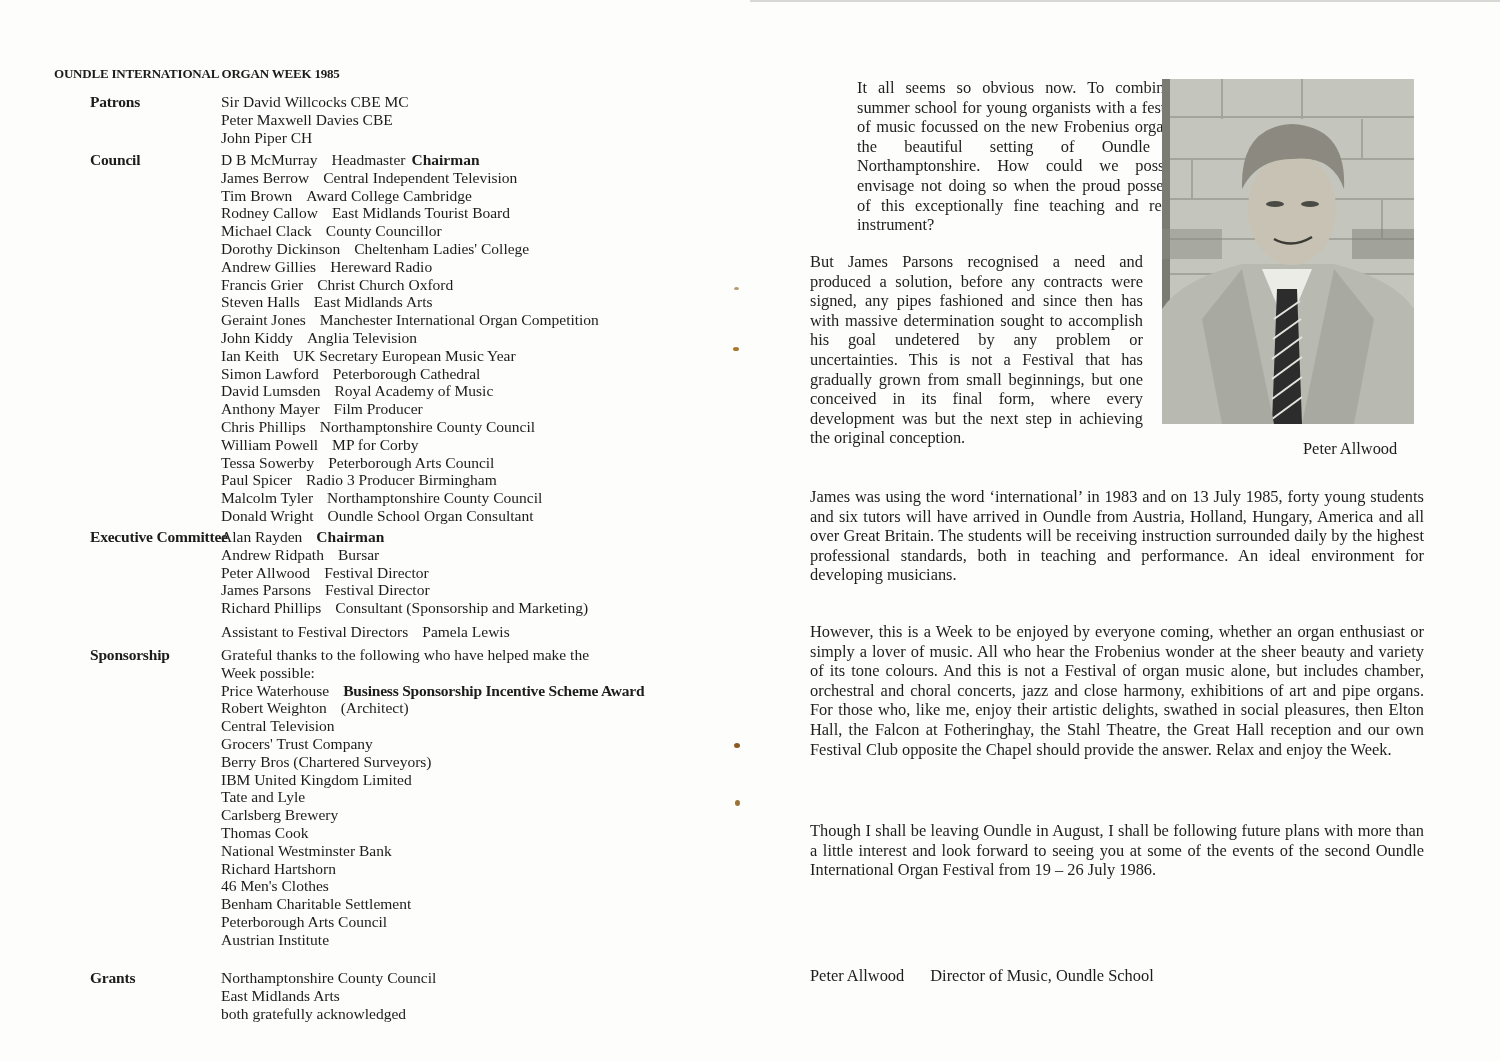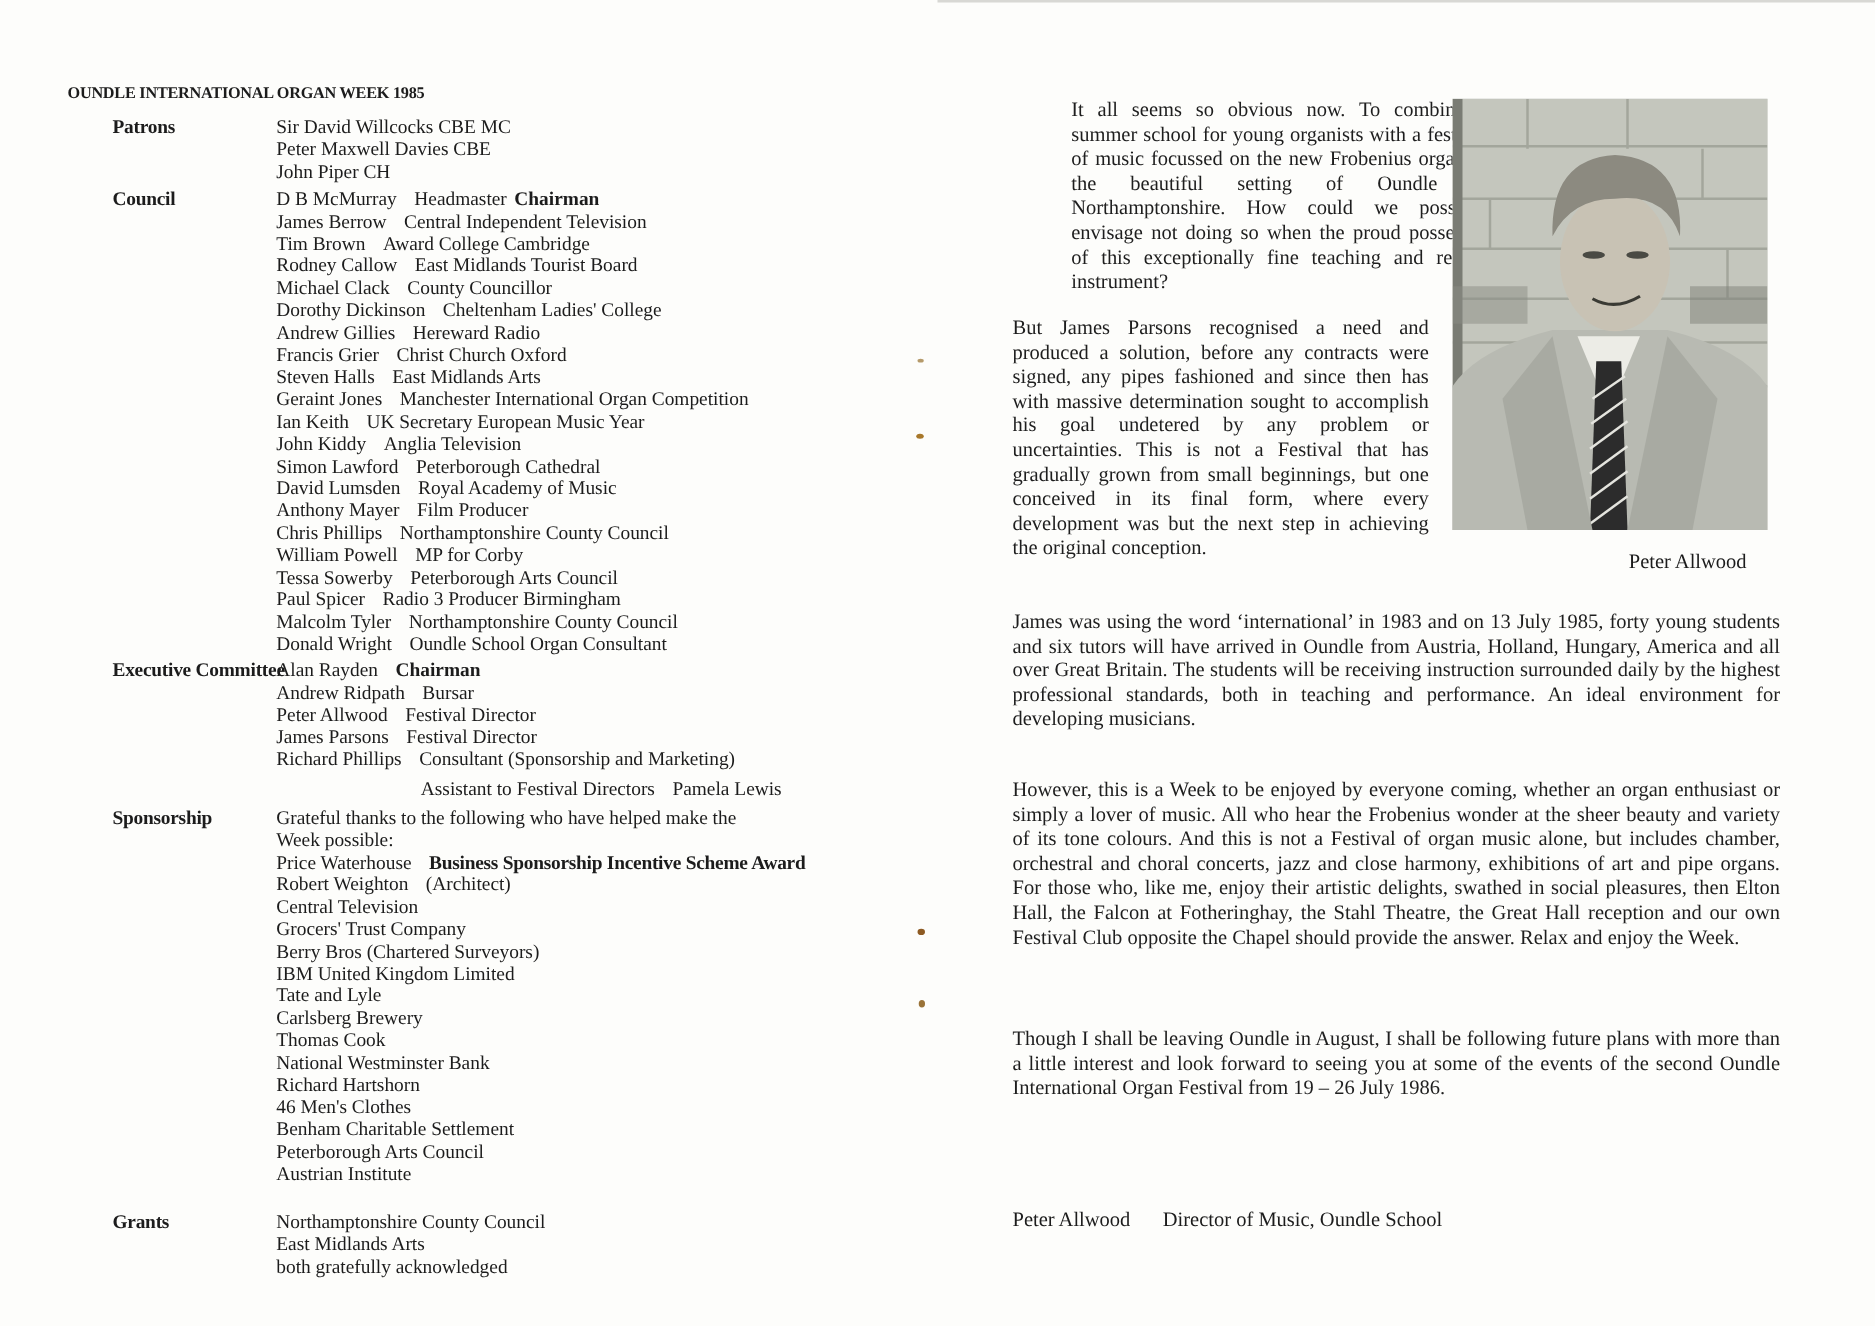--- a/index.html
+++ b/index.html
@@ -57,22 +57,22 @@
         <div class="item"><span>D B McMurray</span><span class="role">Headmaster</span><span class="role bold">Chairman</span></div>
         <div class="item"><span>James Berrow</span><span class="role">Central Independent Television</span></div>
         <div class="item"><span>Tim Brown</span><span class="role">Award College Cambridge</span></div>
         <div class="item"><span>Rodney Callow</span><span class="role">East Midlands Tourist Board</span></div>
         <div class="item"><span>Michael Clack</span><span class="role">County Councillor</span></div>
         <div class="item"><span>Dorothy Dickinson</span><span class="role">Cheltenham Ladies' College</span></div>
         <div class="item"><span>Andrew Gillies</span><span class="role">Hereward Radio</span></div>
         <div class="item"><span>Francis Grier</span><span class="role">Christ Church Oxford</span></div>
         <div class="item"><span>Steven Halls</span><span class="role">East Midlands Arts</span></div>
         <div class="item"><span>Geraint Jones</span><span class="role">Manchester International Organ Competition</span></div>
+        <div class="item"><span>John Kiddy</span><span class="role">Anglia Television</span></div>
         <div class="item"><span>Ian Keith</span><span class="role">UK Secretary European Music Year</span></div>
-        <div class="item"><span>John Kiddy</span><span class="role">Anglia Television</span></div>
         <div class="item"><span>Simon Lawford</span><span class="role">Peterborough Cathedral</span></div>
         <div class="item"><span>David Lumsden</span><span class="role">Royal Academy of Music</span></div>
         <div class="item"><span>Anthony Mayer</span><span class="role">Film Producer</span></div>
         <div class="item"><span>Chris Phillips</span><span class="role">Northamptonshire County Council</span></div>
         <div class="item"><span>William Powell</span><span class="role">MP for Corby</span></div>
         <div class="item"><span>Tessa Sowerby</span><span class="role">Peterborough Arts Council</span></div>
         <div class="item"><span>Paul Spicer</span><span class="role">Radio 3 Producer Birmingham</span></div>
         <div class="item"><span>Malcolm Tyler</span><span class="role">Northamptonshire County Council</span></div>
         <div class="item"><span>Donald Wright</span><span class="role">Oundle School Organ Consultant</span></div>
       </div>
@@ -80,21 +80,21 @@
 
   <div class="section" style="top:528px;">
     <div class="label">Executive Committee</div>
     <div class="items" id="exec-list">
         <div class="item"><span>Alan Rayden</span><span class="chair">Chairman</span></div>
         <div class="item"><span>Andrew Ridpath</span><span class="role">Bursar</span></div>
         <div class="item"><span>Peter Allwood</span><span class="role">Festival Director</span></div>
         <div class="item"><span>James Parsons</span><span class="role">Festival Director</span></div>
         <div class="item"><span>Richard Phillips</span><span class="role">Consultant (Sponsorship and Marketing)</span></div>
       </div>
-    <div class="items" style="top:95px;text-align:center;">
+    <div class="items" style="top:95px;">
       <div class="item">
         <span>Assistant to Festival Directors</span><span class="role">Pamela Lewis</span>
       </div>
     </div>
   </div>
 
   <div class="section" style="top:646px;">
     <div class="label">Sponsorship</div>
     <div class="items">
       <div class="item">Grateful thanks to the following who have helped make the</div>

